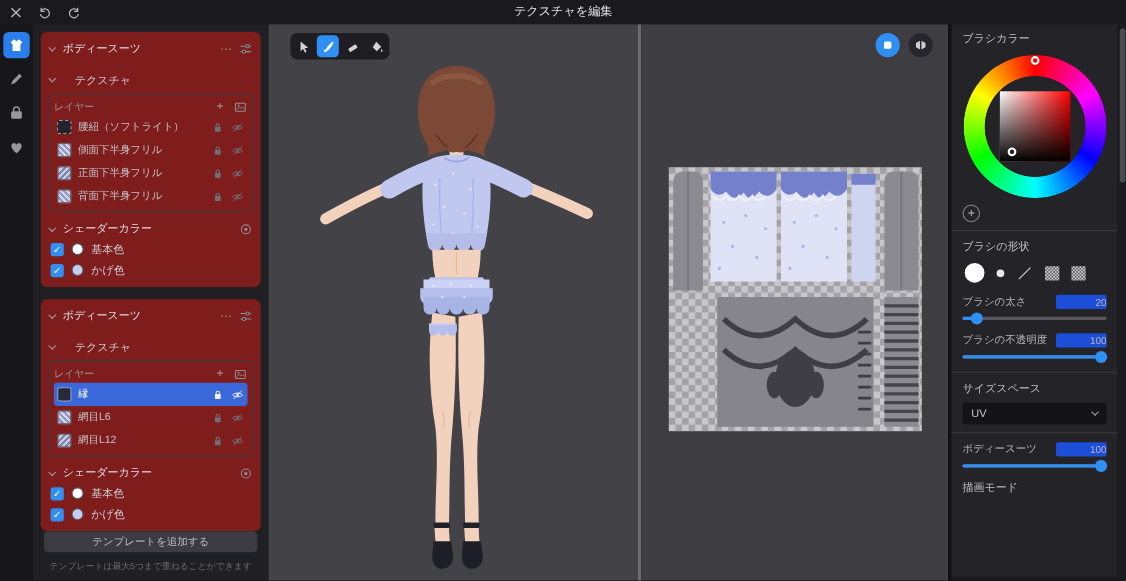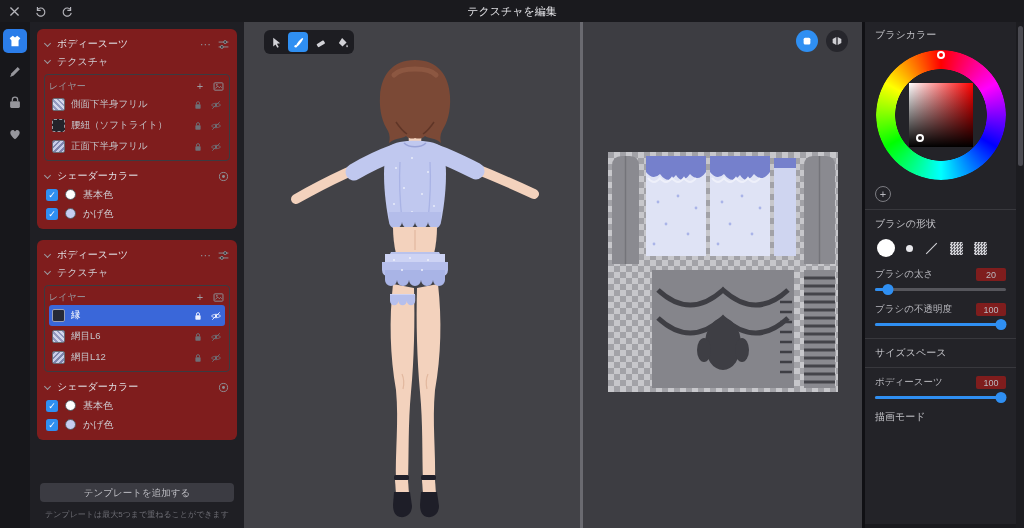--- a/index.html
+++ b/index.html
@@ -25,21 +25,21 @@
   
   .lpanel { position:absolute; top:22px; left:30px; width:214px; height:506px; background:#1f1f24;
             padding:7px 7px 0 7px; z-index:10; }
   .section { background:#7f1d1d; border-radius:6px; padding:6px 7px; margin-bottom:11px; }
   .sec-head { display:flex; align-items:center; gap:5px; height:18px; }
   .chev { width:5px; height:5px; border-right:1.5px solid #9b9ba1; border-bottom:1.5px solid #9b9ba1;
           transform:rotate(45deg); margin:-2px 2px 0 1px; flex:none; }
   .sec-title { font-size:10px; color:#e0e0e4; flex:1; white-space:nowrap; overflow:hidden; }
   .dots { font-size:11px; color:#8e8e94; letter-spacing:1px; cursor:pointer; }
   .mini { width:13px; height:13px; color:#8e8e94; cursor:pointer; flex:none; }
-  .sub-head { display:flex; align-items:center; gap:5px; height:17px; font-size:10px; color:#cfcfd4; }
+  .sub-head { display:flex; align-items:center; gap:16px; height:17px; font-size:10px; color:#cfcfd4;margin-top:11px; }
   .layerbox { border:1px solid #3b3b41; border-radius:4px; padding:3px 4px; margin:4px 0 6px; }
   .layer-head { display:flex; align-items:center; height:16px; gap:6px; }
   .layers-label { font-size:9px; color:#97979d; flex:1; }
   .plus-btn { font-size:11px; color:#9d9da3; cursor:pointer; width:12px; text-align:center; }
   .layer-row { display:flex; align-items:center; gap:6px; height:21px; border-radius:3px; padding:0 3px;
                cursor:pointer; color:#c4c4c9; }
   .layer-row .li { width:12px; height:12px; color:#6f6f76; flex:none; cursor:pointer; }
   .layer-row.selected { background:#3a67d9; color:#fff; }
   .layer-row.selected .li { color:#eef2ff; }
   .lname { font-size:9.5px; flex:1; white-space:nowrap; overflow:hidden; }
@@ -111,22 +111,22 @@
                  font-size:11px; line-height:14px; text-align:center; cursor:pointer; margin:2px 0 4px; }
   .rdiv { height:1px; background:#38383d; margin:7px -10px; }
   .shape-row { display:flex; align-items:center; gap:11px; margin:6px 2px 8px; height:22px; }
   .shp1 { width:18px; height:18px; border-radius:50%; background:#fff; cursor:pointer; }
   .shp2 { width:7px; height:7px; border-radius:50%; background:#e8e8ec; cursor:pointer; }
   .shp3 { width:15px; height:0; border-top:1.5px solid #d5d5da; transform:rotate(-45deg); cursor:pointer; }
   .shp4 { width:13px; height:13px; cursor:pointer;
           background:repeating-conic-gradient(#cfcfd4 0% 25%, #5b5b61 0% 50%); background-size:3px 3px; }
   .ctl-row { display:flex; justify-content:space-between; align-items:center; height:15px; margin-top:2px; }
   .ctl-label { font-size:9.5px; color:#b9b9bf; }
-  .ctl-value { width:30px; height:13px; background:#7f1d1d; border:none; border-radius:2px;
-               color:#b9b9bf; font-size:9px; text-align:center; font-family:inherit; }
+  .ctl-value { width:46px; height:13px; background:#1d4ed8; border:none; border-radius:2px;
+               color:#b9b9bf; font-size:9px; text-align:right; font-family:inherit; }
   .slider { position:relative; height:13px; margin:1px 0 6px; cursor:pointer; }
   .slider-track { position:absolute; left:0; right:0; top:5px; height:3px; background:#56565c; border-radius:2px; }
   .slider-fill { height:100%; background:#2f8ff2; border-radius:2px; }
   .slider-handle { position:absolute; top:1px; width:11px; height:11px; border-radius:50%;
                    background:#2f8ff2; transform:translateX(-50%); }
   .select { height:20px; background:#141418; border-radius:3px; display:flex; align-items:center;
             justify-content:space-between; padding:0 8px; color:#c5c5ca; cursor:pointer; margin:4px 0 4px; }
   .sel-chev { width:5px; height:5px; border-right:1.5px solid #9b9ba1; border-bottom:1.5px solid #9b9ba1;
               transform:rotate(45deg); margin-top:-3px; }
 
@@ -210,48 +210,61 @@
         <div class="layer-head">
           <span class="layers-label">レイヤー</span>
           <span class="plus-btn">+</span>
           <svg class="mini" viewBox="0 0 16 16">
               <rect x="2.5" y="3.5" width="11" height="9" rx="1" fill="none" stroke="currentColor" stroke-width="1.2"></rect>
               <path d="M4 10.5 L7 7.5 L9 9.5 L10.5 8 L12 9.5" fill="none" stroke="currentColor" stroke-width="1.1"></path>
               <circle cx="6" cy="6" r="1" fill="currentColor"></circle>
             </svg>
         </div>
         <div class="layer-row">
-          <span class="thumb t-pat"></span>
-          <span class="lname">側面下半身フリル</span>
+          <span class="thumb t-dash"></span>
+          <span class="lname">腰紐（ソフトライト）</span>
           <svg class="li" viewBox="0 0 16 16">
               <rect x="4.5" y="7" width="7" height="6" rx="1" fill="currentColor"></rect>
               <path d="M6 7 V5.5 a2 2 0 0 1 4 0 V7" fill="none" stroke="currentColor" stroke-width="1.3"></path>
             </svg>
           <svg class="li" viewBox="0 0 16 16">
               <path d="M2 8 C4.5 5 11.5 5 14 8 C11.5 11 4.5 11 2 8 Z" fill="none" stroke="currentColor" stroke-width="1.2"></path>
               <circle cx="8" cy="8" r="1.6" fill="currentColor"></circle>
               <line x1="3" y1="13" x2="13" y2="3" stroke="currentColor" stroke-width="1.2"></line>
             </svg>
         </div>
         <div class="layer-row">
-          <span class="thumb t-dash"></span>
-          <span class="lname">腰紐（ソフトライト）</span>
+          <span class="thumb t-pat"></span>
+          <span class="lname">側面下半身フリル</span>
           <svg class="li" viewBox="0 0 16 16">
               <rect x="4.5" y="7" width="7" height="6" rx="1" fill="currentColor"></rect>
               <path d="M6 7 V5.5 a2 2 0 0 1 4 0 V7" fill="none" stroke="currentColor" stroke-width="1.3"></path>
             </svg>
           <svg class="li" viewBox="0 0 16 16">
               <path d="M2 8 C4.5 5 11.5 5 14 8 C11.5 11 4.5 11 2 8 Z" fill="none" stroke="currentColor" stroke-width="1.2"></path>
               <circle cx="8" cy="8" r="1.6" fill="currentColor"></circle>
               <line x1="3" y1="13" x2="13" y2="3" stroke="currentColor" stroke-width="1.2"></line>
             </svg>
         </div>
         <div class="layer-row">
           <span class="thumb t-pat2"></span>
           <span class="lname">正面下半身フリル</span>
+          <svg class="li" viewBox="0 0 16 16">
+              <rect x="4.5" y="7" width="7" height="6" rx="1" fill="currentColor"></rect>
+              <path d="M6 7 V5.5 a2 2 0 0 1 4 0 V7" fill="none" stroke="currentColor" stroke-width="1.3"></path>
+            </svg>
+          <svg class="li" viewBox="0 0 16 16">
+              <path d="M2 8 C4.5 5 11.5 5 14 8 C11.5 11 4.5 11 2 8 Z" fill="none" stroke="currentColor" stroke-width="1.2"></path>
+              <circle cx="8" cy="8" r="1.6" fill="currentColor"></circle>
+              <line x1="3" y1="13" x2="13" y2="3" stroke="currentColor" stroke-width="1.2"></line>
+            </svg>
+        </div>
+        <div class="layer-row">
+          <span class="thumb t-pat"></span>
+          <span class="lname">背面下半身フリル</span>
           <svg class="li" viewBox="0 0 16 16">
               <rect x="4.5" y="7" width="7" height="6" rx="1" fill="currentColor"></rect>
               <path d="M6 7 V5.5 a2 2 0 0 1 4 0 V7" fill="none" stroke="currentColor" stroke-width="1.3"></path>
             </svg>
           <svg class="li" viewBox="0 0 16 16">
               <path d="M2 8 C4.5 5 11.5 5 14 8 C11.5 11 4.5 11 2 8 Z" fill="none" stroke="currentColor" stroke-width="1.2"></path>
               <circle cx="8" cy="8" r="1.6" fill="currentColor"></circle>
               <line x1="3" y1="13" x2="13" y2="3" stroke="currentColor" stroke-width="1.2"></line>
             </svg>
         </div>
@@ -560,20 +573,24 @@
     </div>
     <div class="slider">
       <div class="slider-track">
           <div class="slider-fill" style="width:100%"></div>
         </div>
       <div class="slider-handle" style="left:96%"></div>
     </div>
 
     <div class="rdiv"></div>
     <div class="rlabel">サイズスペース</div>
+    <div class="select">
+      <span>UV</span>
+      <span class="sel-chev"></span>
+    </div>
 
     <div class="rdiv"></div>
     <div class="ctl-row">
       <span class="ctl-label">ボディースーツ</span>
       <input class="ctl-value" value="100" style="">
     </div>
     <div class="slider">
       <div class="slider-track">
           <div class="slider-fill" style="width:100%"></div>
         </div>

